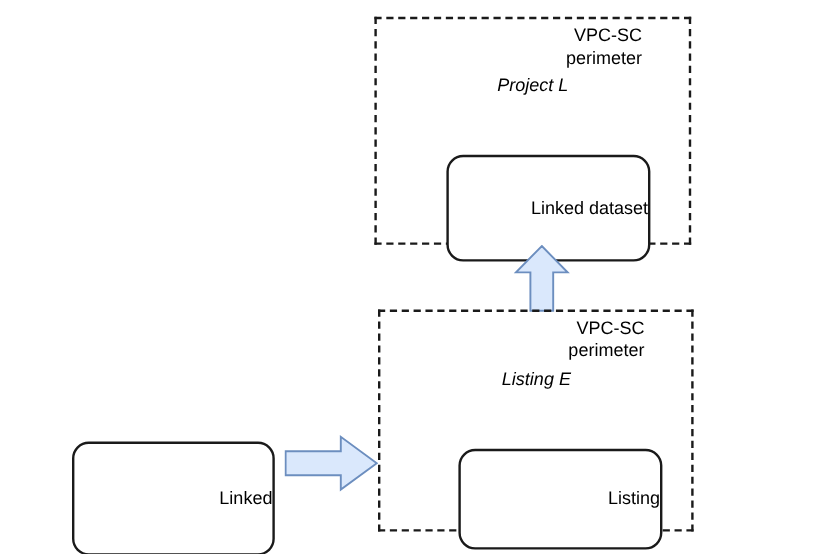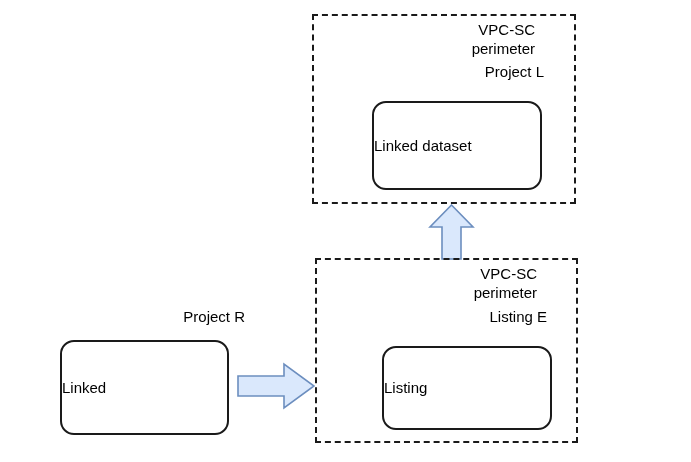--- a/index.html
+++ b/index.html
@@ -29,40 +29,41 @@
 
   
   .node {
     position: absolute;
     box-sizing: border-box;
     border: 2px solid #1a1a1a;
     border-radius: 14px;
     background: #ffffff;
     display: flex;
     align-items: center;
-    justify-content: flex-start;
+    justify-content: flex-end;
+    margin-top: 28px;
   }
   .node-label {
     font-size: 15px;
     line-height: 18px;
     color: #000000;
     text-align: center;
     white-space: nowrap;
   }
 
   
   .label {
     position: absolute;
     font-size: 15px;
     line-height: 19px;
     color: #000000;
     white-space: pre-line;
   }
   .label.right-align { text-align: right; }
-  .label.center-align { text-align: right; }
+  .label.center-align { text-align: center; font-style: italic; }
 
   
   .arrow {
     position: absolute;
   }
   .arrow svg { display: block; }
 </style>
 </head>
 <body>
 
@@ -89,21 +90,20 @@
 
   <div class="label right-align" style="left:396px; top:264px; width:141px;">VPC-SC
 perimeter</div>
 
   <div class="label center-align" style="left:347px; top:307px; width:200px;">Listing E</div>
 
   <div class="node" style="left:382px; top:346px; width:170px; height:84px;">
     <span class="node-label">Listing</span>
   </div>
 
-  <div class="label center-align" style="left:45px; top:307px; width:200px;">Project R</div>
 
   <div class="node" style="left:60px; top:340px; width:169px; height:95px;">
     <span class="node-label">Linked</span>
   </div>
 
   <div class="arrow" style="left:237px; top:362px; width:78px; height:48px;">
     <svg width="78" height="48" viewBox="0 0 78 48" xmlns="http://www.w3.org/2000/svg">
       <polygon points="1,14 47,14 47,2 77,24 47,46 47,34 1,34" fill="#dae8fc" stroke="#6c8ebf" stroke-width="1.6" stroke-linejoin="miter"></polygon>
     </svg>
   </div>

